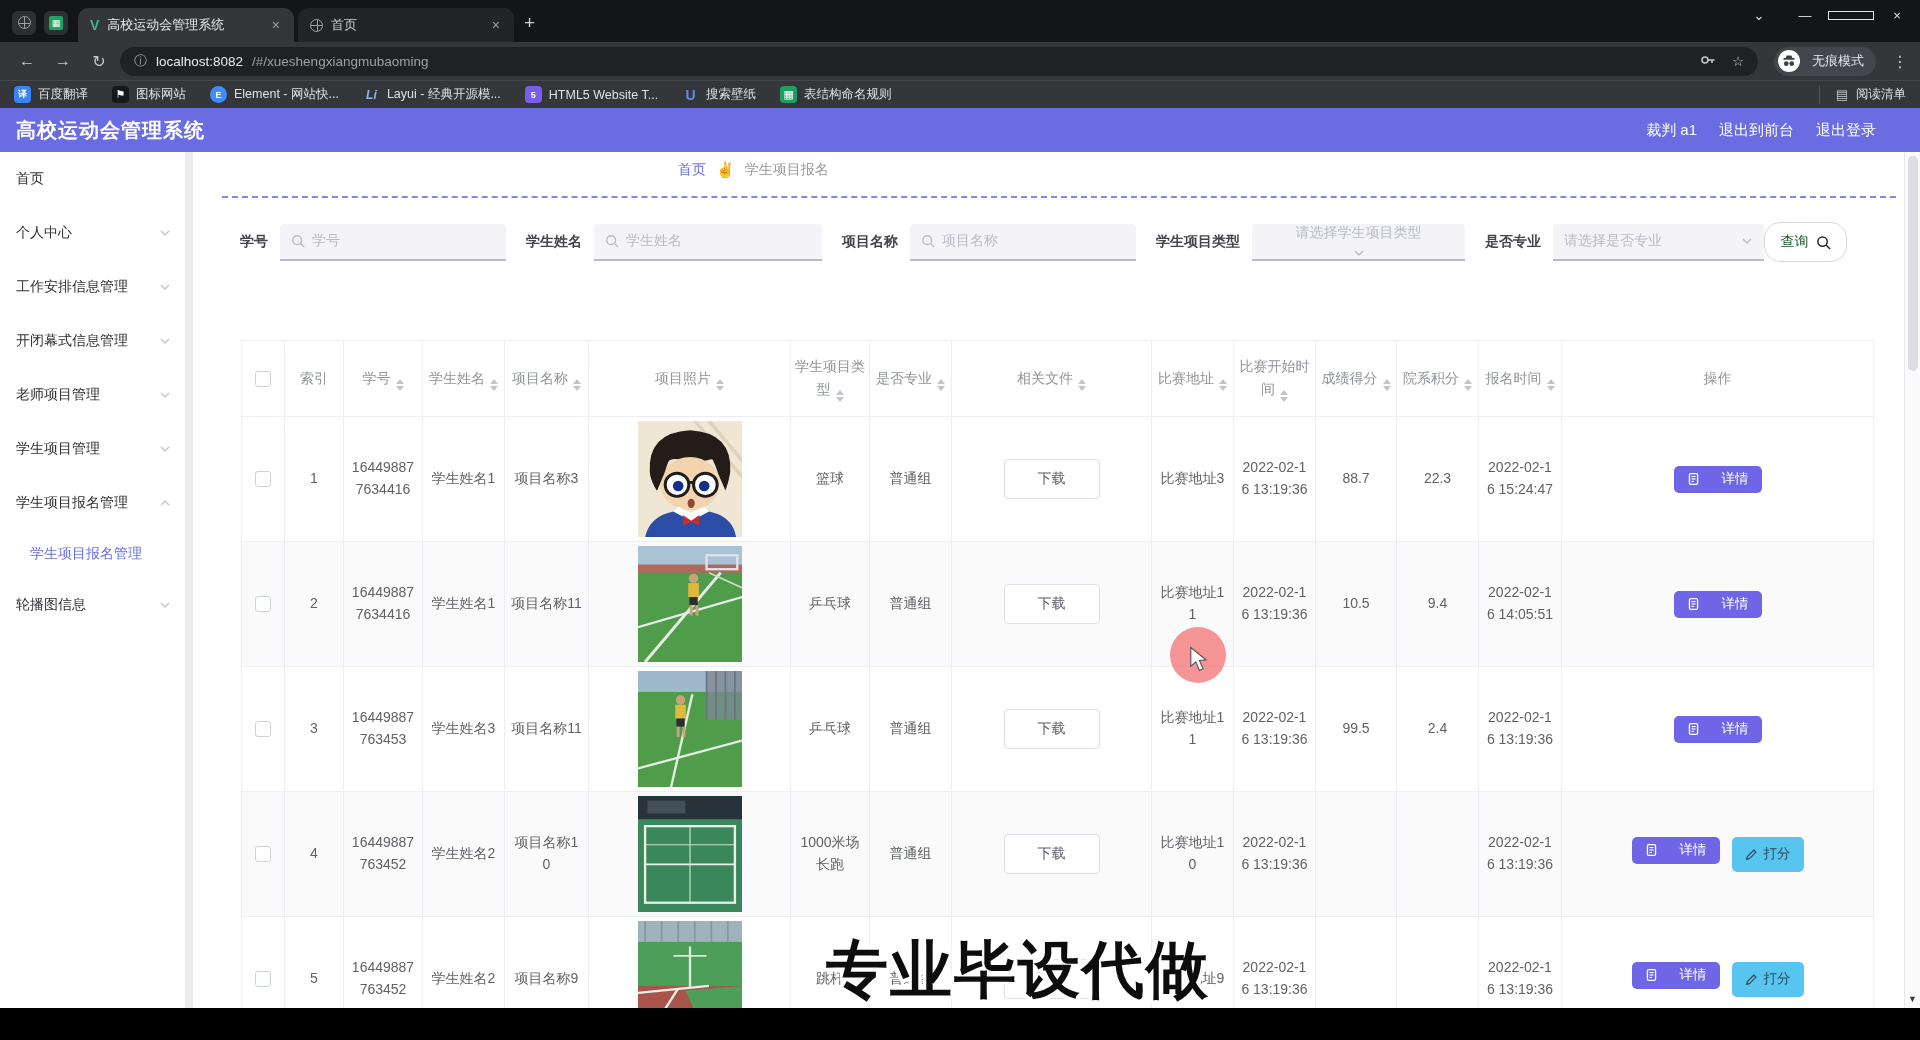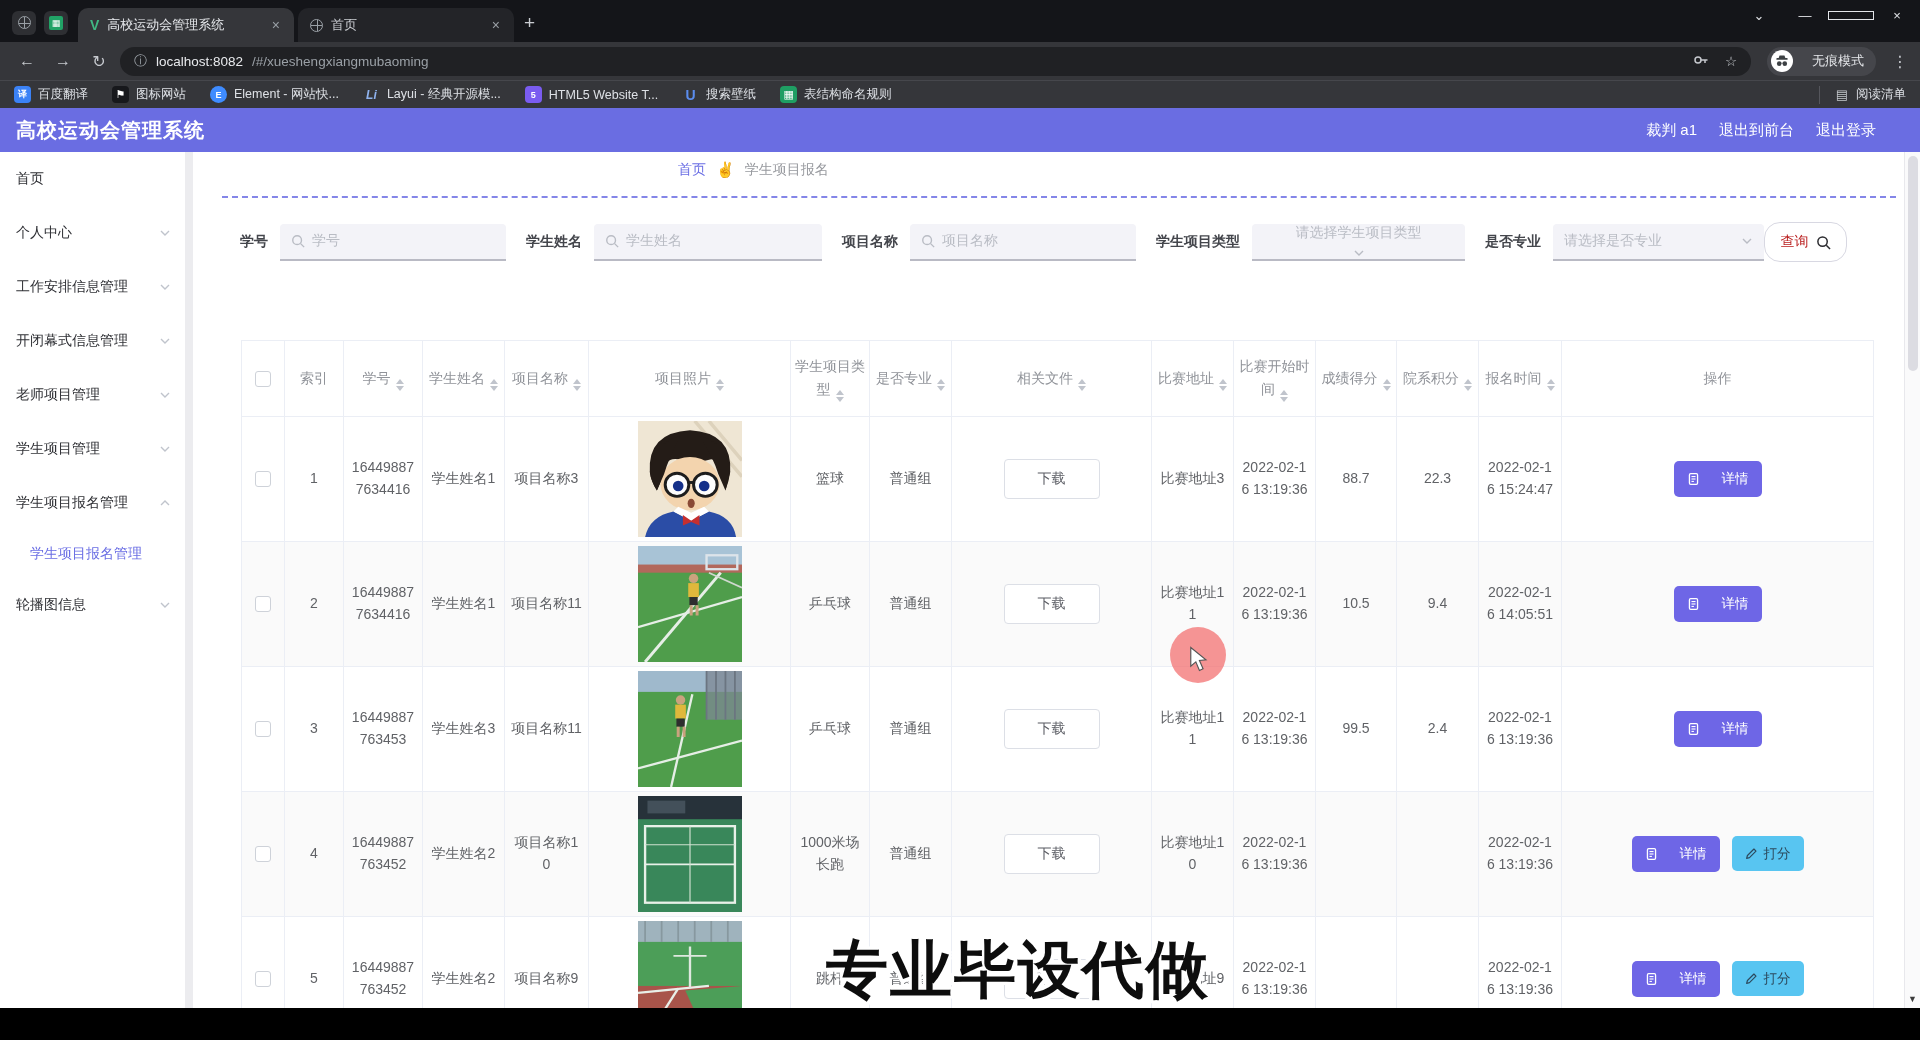--- a/index.html
+++ b/index.html
@@ -27,21 +27,21 @@
   .win-controls span{width:46px;text-align:center;font-size:13px}
   .restore-box{display:inline-block;width:9px;height:9px;border:1.5px solid #e2e4e8}
 
   .toolbar{position:absolute;top:42px;left:0;right:0;height:38px;background:#35363a;display:flex;align-items:center;padding:0 12px;gap:6px}
   .navbtn{width:30px;text-align:center;color:#c6c9ce;font-size:16px}
   .urlpill{flex:1;height:29px;background:#202124;border-radius:15px;display:flex;align-items:center;padding:0 14px;gap:9px;font-size:13.5px}
   .urlpill .host{color:#e8eaed}
   .urlpill .path{color:#9aa0a6}
   .info-ico{color:#9aa0a6;font-size:13px}
   .pill-right{margin-left:auto;display:flex;gap:16px;color:#c6c9ce;align-items:center}
-  .incog{display:flex;align-items:center;gap:19px;background:#45464b;border-radius:15px;height:29px;padding:0 12px 0 4px;color:#e8eaed;font-size:13px;margin-left:10px}
+  .incog{display:flex;align-items:center;gap:12px;background:#45464b;border-radius:15px;height:29px;padding:0 12px 0 4px;color:#e8eaed;font-size:13px;margin-left:10px}
   .incog-circle{width:22px;height:22px;border-radius:50%;background:#fff;display:flex;align-items:center;justify-content:center}
   .more-dots{color:#c6c9ce;font-size:16px;margin-left:10px}
 
   .bookmarks{position:absolute;top:80px;left:0;right:0;height:28px;background:#35363a;border-top:1px solid #46474c;display:flex;align-items:center;padding:0 14px;gap:24px;font-size:12.5px;color:#dee1e6}
   .bm{display:flex;align-items:center;gap:7px;white-space:nowrap}
   .bm-ico{width:17px;height:17px;border-radius:4px;display:flex;align-items:center;justify-content:center;font-size:9px;color:#fff;font-weight:bold}
   .bm-ico-translate{background:#3b82f6}
   .bm-ico-flag{background:#17181c;font-size:11px}
   .bm-ico-element{background:#3f8cff;border-radius:50%}
   .bm-ico-layui{background:transparent;color:#8fb3ef;font-style:italic;font-size:12px}
@@ -69,37 +69,37 @@
   .bc-current{color:#97999e}
   .dashed-line{position:absolute;left:222px;top:196px;width:1674px;border-top:2px dashed #8486e8}
 
   .filters{position:absolute;left:240px;top:222px;width:1607px;height:40px;display:flex;align-items:center;z-index:4}
   .filter-fields{display:flex;align-items:center;gap:12px}
   .f-label{font-size:14px;font-weight:600;color:#44464c;white-space:nowrap;margin-left:8px}
   .f-label:first-child{margin-left:0}
   .f-input{height:37px;background:#f3f3f8;border-bottom:2px solid #b9bac4;border-radius:4px 4px 0 0;display:flex;align-items:center;gap:7px;padding:0 11px;font-size:14px;color:#b9bcc4}
   .f-ph{flex:1;white-space:nowrap;overflow:hidden}
   .f-ico{display:inline-flex;color:#b9bcc4}
-  .btn-search{margin-left:auto;width:86px;height:40px;background:#fff;border:1px solid #d8d8e2;border-radius:16px;font-size:14px;color:#b91c1c;display:flex;align-items:center;justify-content:center;gap:7px;font-family:Liberation Serif, serif}
+  .btn-search{margin-left:auto;width:86px;height:40px;background:#fff;border:1px solid #d8d8e2;border-radius:16px;font-size:14px;color:#14532d;display:flex;align-items:center;justify-content:center;gap:7px;font-family:Liberation Serif, serif}
   .btn-search .f-ico{color:#2b2b2f}
 
   .grid{position:absolute;left:241px;top:340px;width:1632px;border-collapse:collapse;table-layout:fixed;font-size:14px;color:#606266;background:#fff;z-index:3}
   .grid th{height:76px;font-weight:400;color:#909399;border:1px solid #ebeef5;padding:2px 4px;line-height:1.7;background:#fff}
   .grid td{height:122px;border:1px solid #ebeef5;text-align:center;padding:2px 6px;word-break:break-all;line-height:1.55;vertical-align:middle}
   .grid tr.stripe td{background:#fafafa}
   .caret{display:inline-flex;flex-direction:column;gap:2px;margin-left:5px;vertical-align:-1px}
   .caret i{width:0;height:0;border-left:4px solid transparent;border-right:4px solid transparent}
   .caret .up{border-bottom:5px solid #c0c4cc}
   .caret .down{border-top:5px solid #c0c4cc}
   .cbx{display:inline-block;width:16px;height:16px;border:1px solid #ced2d9;border-radius:3px;background:#fff;vertical-align:middle}
   .photo{width:104px;height:116px;margin:2px auto;overflow:hidden;background:#ddd}
   .photo svg{width:100%;height:100%;display:block}
   .btn-download{width:96px;height:40px;background:#fff;border:1px solid #dcdfe6;border-radius:4px;color:#5a5c63;font-size:14px;font-family:inherit}
   .actions{display:flex;gap:12px;justify-content:center}
-  .btn-detail{height:36px;padding:0 13px;background:#6e66e6;border:none;border-radius:5px;color:#fff;font-size:13.5px;display:inline-flex;align-items:center;gap:22px;font-family:inherit}
+  .btn-detail{height:27px;padding:0 13px;background:#6e66e6;border:none;border-radius:5px;color:#fff;font-size:13.5px;display:inline-flex;align-items:center;gap:22px;font-family:inherit}
   .btn-score{height:35px;padding:0 13px;background:#58c5f1;border:none;border-radius:5px;color:#2c4a5e;font-size:13.5px;display:inline-flex;align-items:center;gap:6px;font-family:inherit}
   .b-ico{display:inline-flex}
 
   .watermark{position:absolute;left:826px;top:928px;font-size:62px;font-weight:900;color:#0d0d0d;letter-spacing:2px;z-index:30;white-space:nowrap;
     text-shadow:-3px -3px 0 #fff,3px -3px 0 #fff,-3px 3px 0 #fff,3px 3px 0 #fff,0 -3px 0 #fff,0 3px 0 #fff,-3px 0 0 #fff,3px 0 0 #fff}
   .cursor-dot{position:absolute;left:1170px;top:627px;width:56px;height:56px;border-radius:50%;background:rgba(242,108,108,.72);z-index:40}
   .cursor-dot svg{position:absolute;left:17px;top:19px}
 
   .page-scroll{position:absolute;right:0;top:152px;width:16px;height:856px;background:#fafafb;border-left:1px solid #e8e8ec;z-index:20}
   .page-scroll .thumb{position:absolute;top:4px;left:3px;width:10px;height:215px;background:#dcdce2;border-radius:5px}

